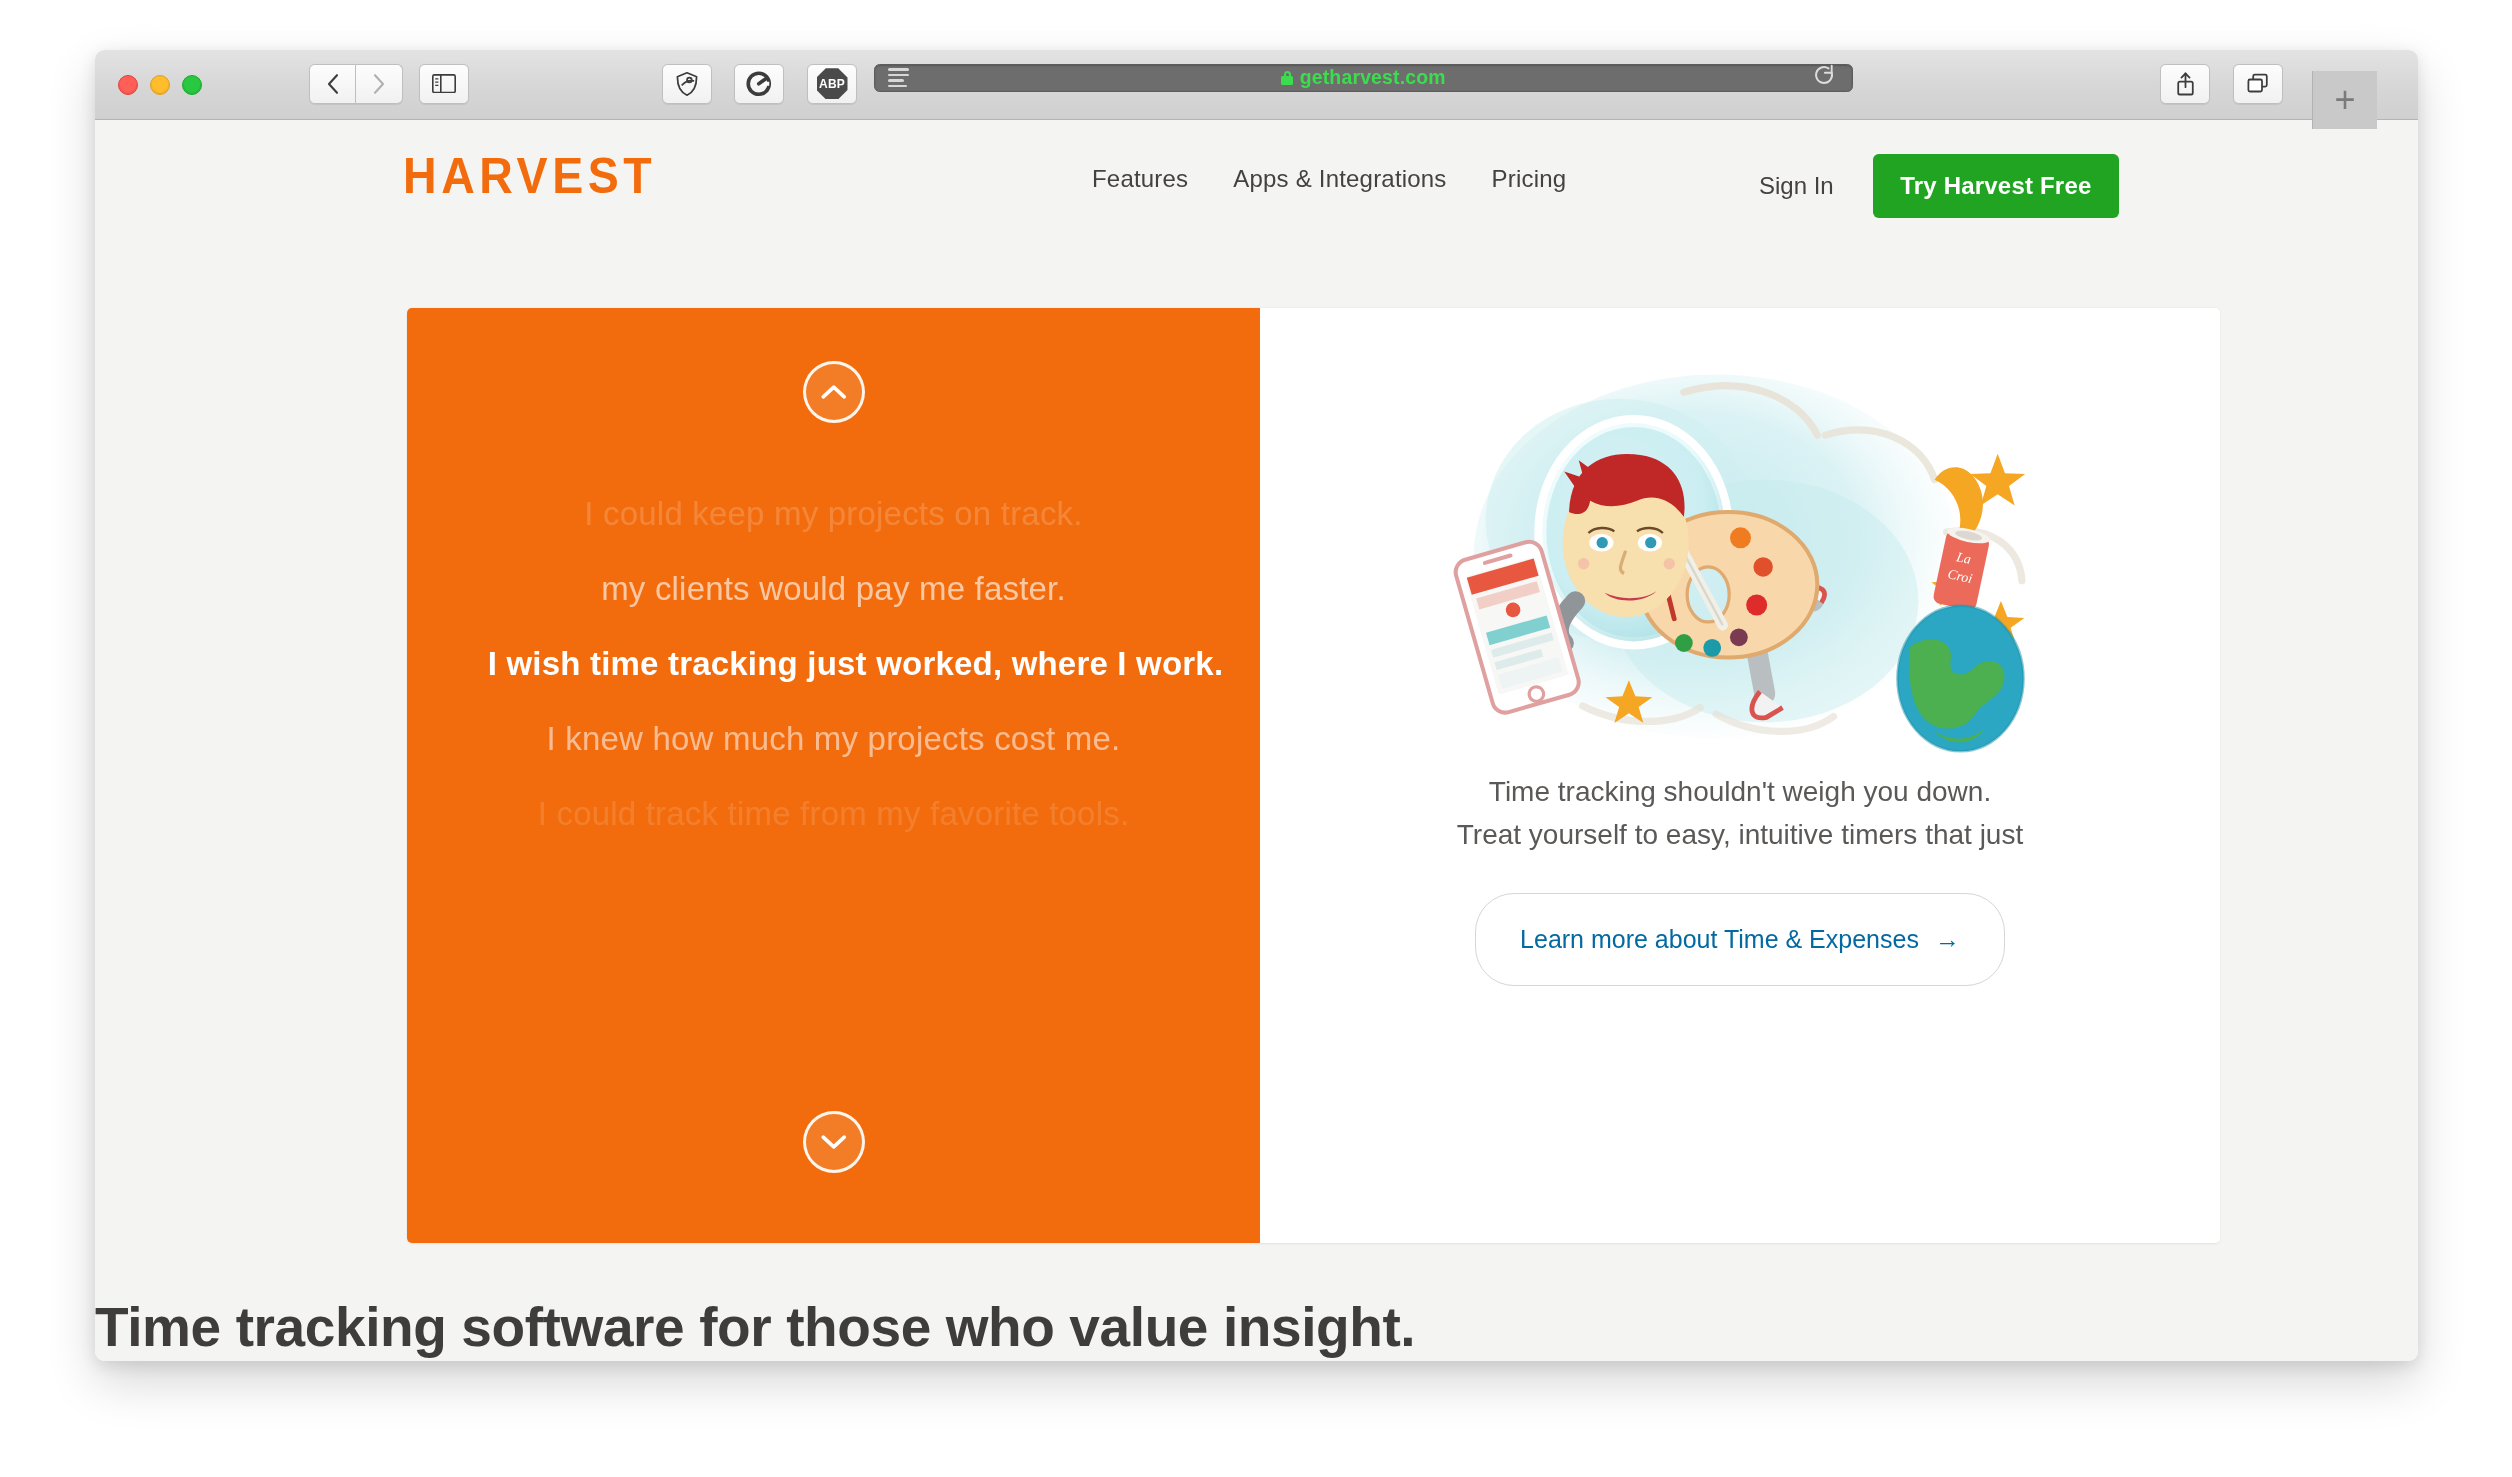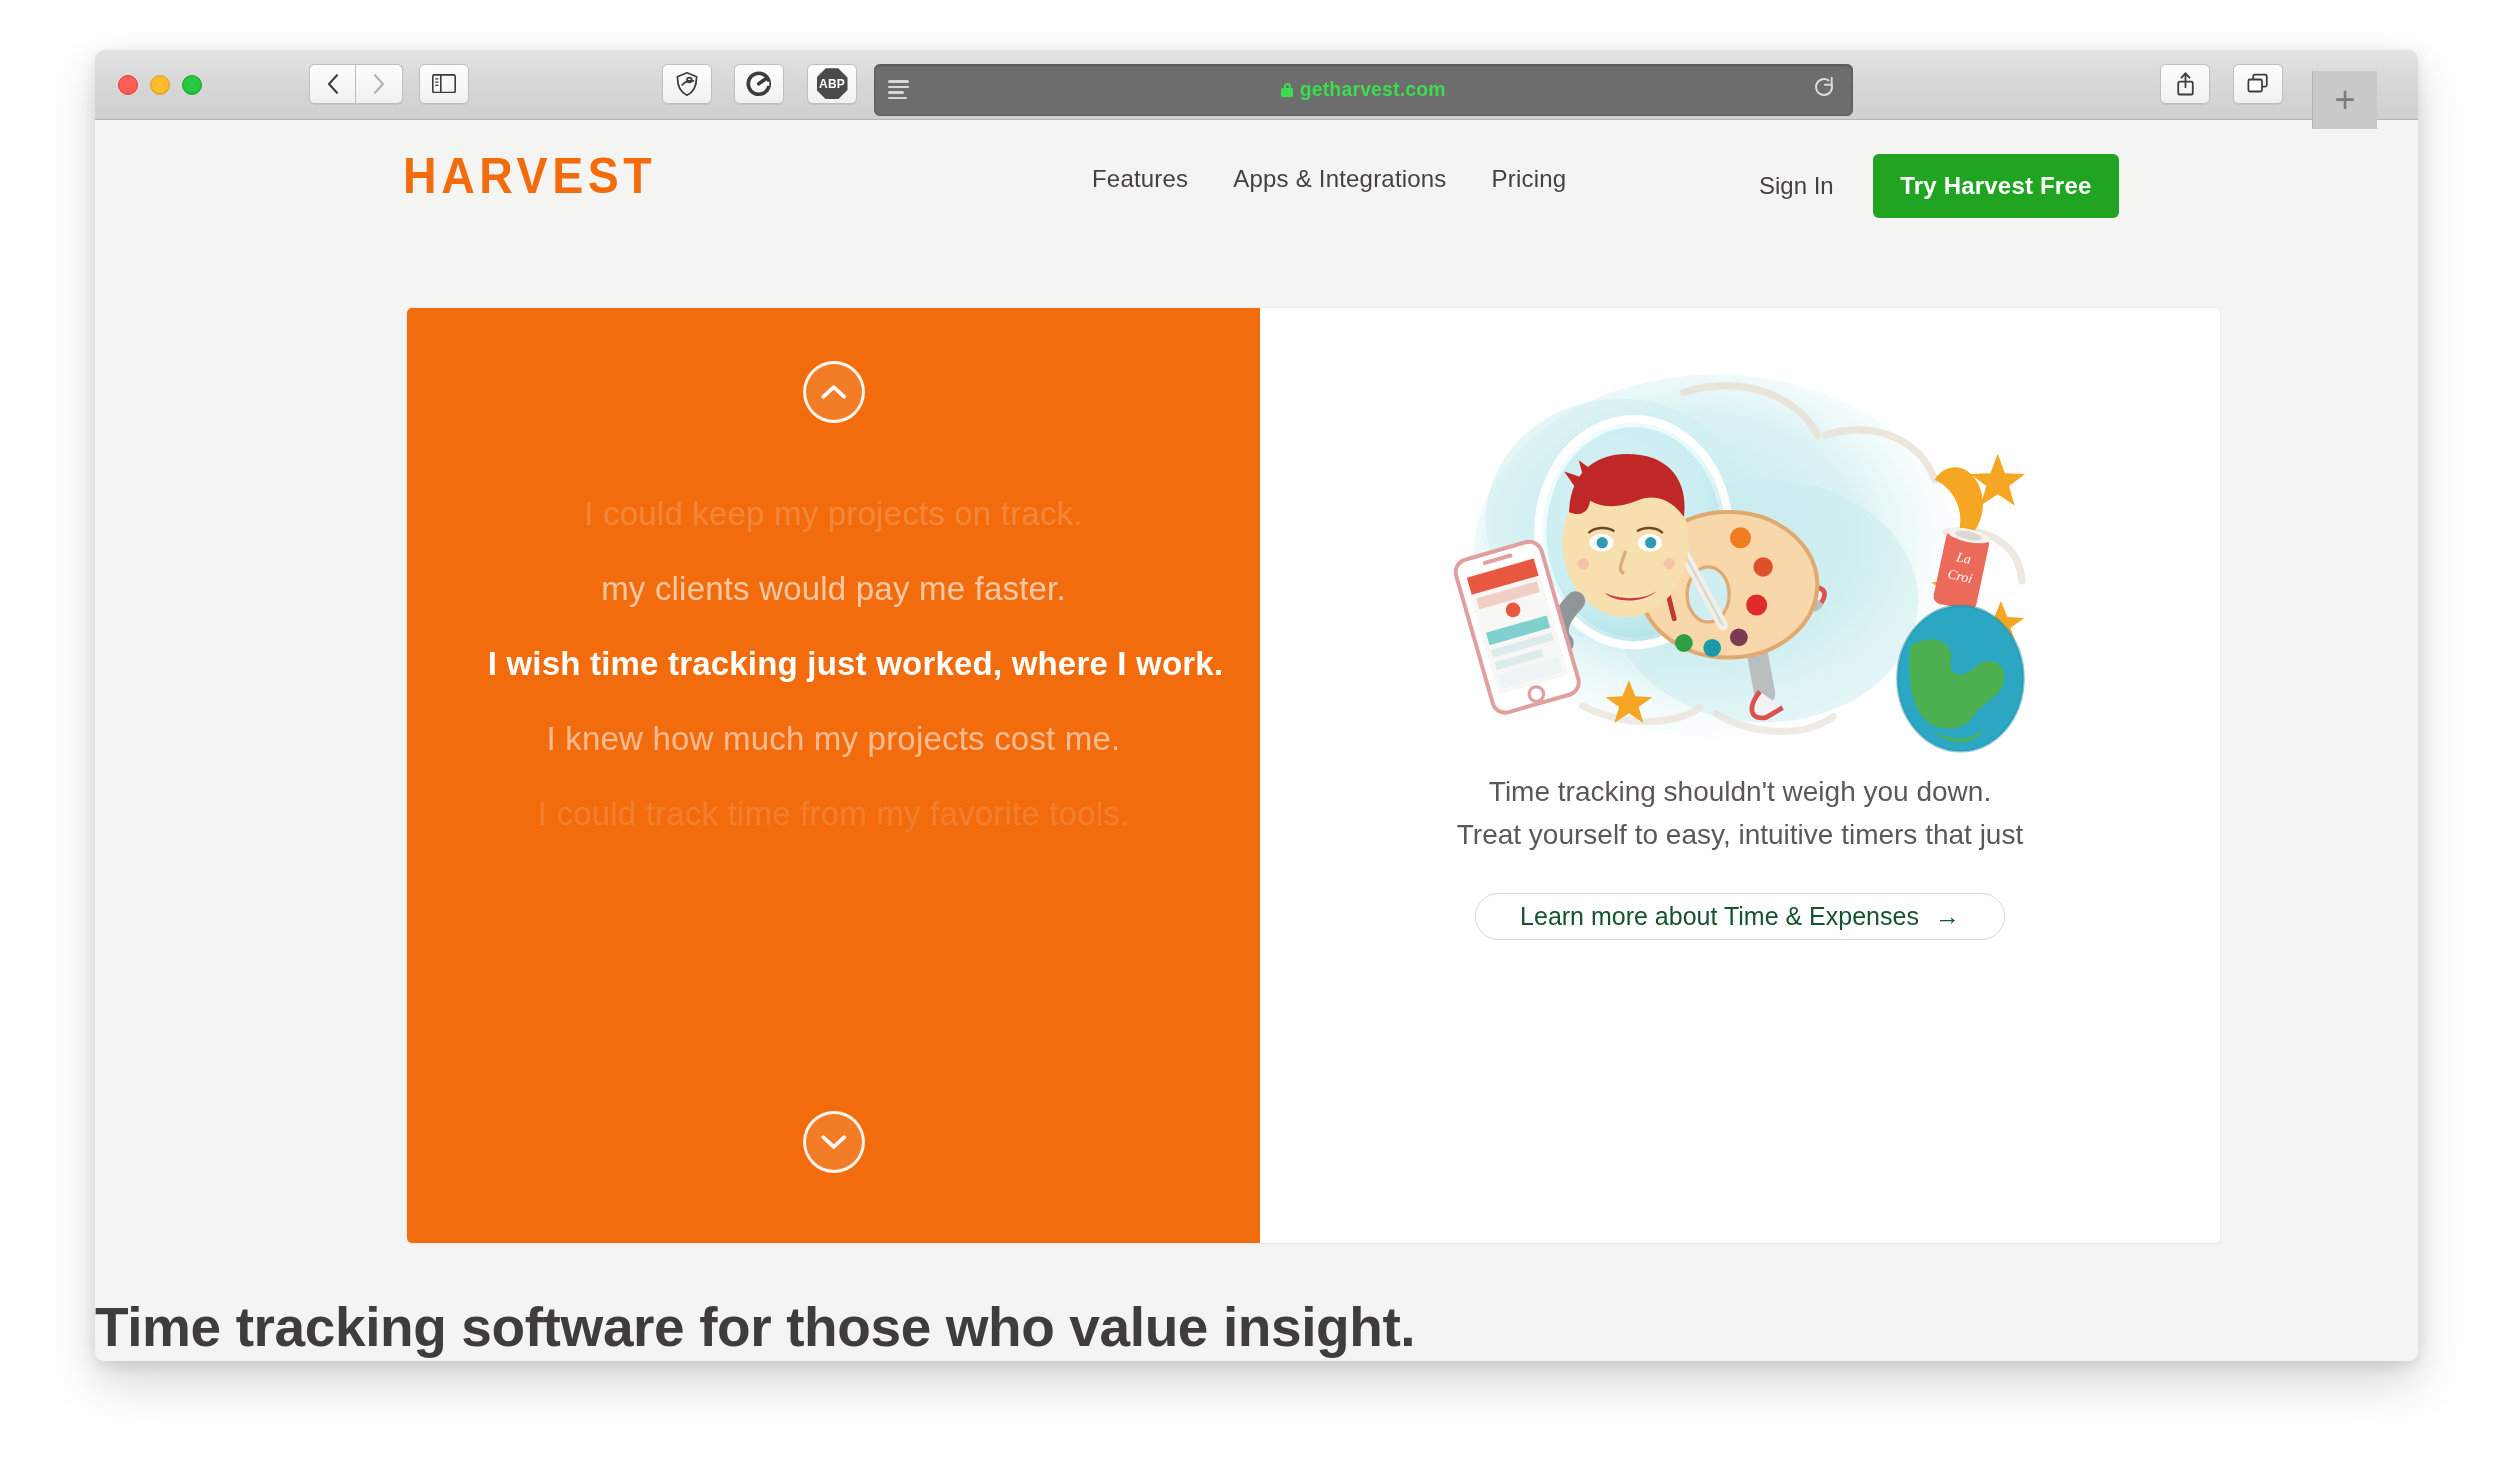--- a/index.html
+++ b/index.html
@@ -88,21 +88,21 @@
     justify-content: center;
     clip-path: polygon(30% 0%, 70% 0%, 100% 30%, 100% 70%, 70% 100%, 30% 100%, 0% 70%, 0% 30%);
   }
 
   
   .addressbar {
     position: absolute;
     left: 779px;
     top: 13.8px;
     width: 979px;
-    height: 52px;
+    height: 28px;
     background: #6d6d6d;
     border: 0.8px solid #5c5c5c;
     border-radius: 5.7px;
     display: flex;
     align-items: center;
     box-shadow: inset 0 0.8px 1.6px rgba(0,0,0,0.25);
   }
   .reader-icon {
     position: absolute;
     left: 13px;
@@ -323,23 +323,23 @@
     font-size: 28px;
     line-height: 1.52;
     max-width: 647px;
   }
 
   .learn-btn {
     margin-top: 37px;
     background: #ffffff;
     border: 1.6px solid #d8d6d4;
     border-radius: 39px;
-    padding: 8px 44px;
+    padding: 31px 44px;
     font-size: 25px;
-    color: #14532d;
+    color: #0369a1;
     cursor: pointer;
     display: flex;
     align-items: center;
     gap: 16px;
     font-family: "Liberation Sans", sans-serif;
   }
 
   .bottom-headline {
     position: absolute;
     left: 0;

